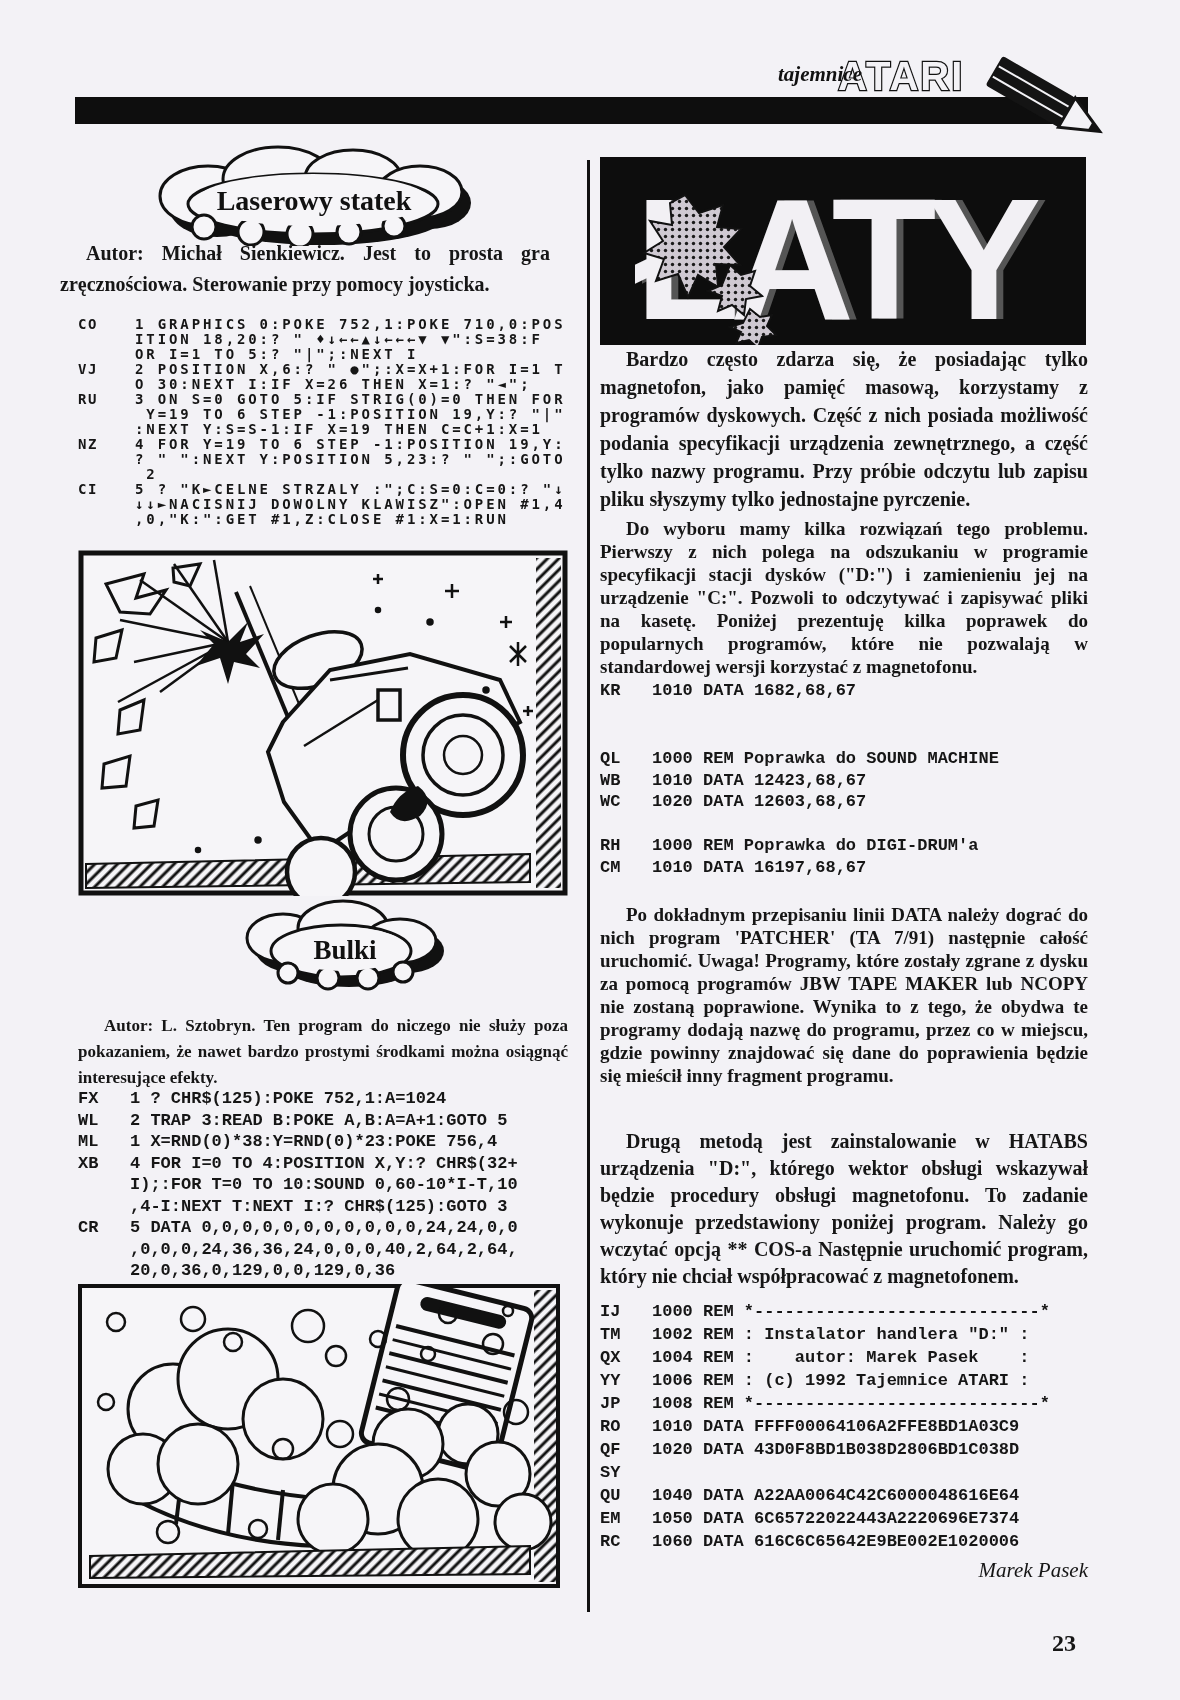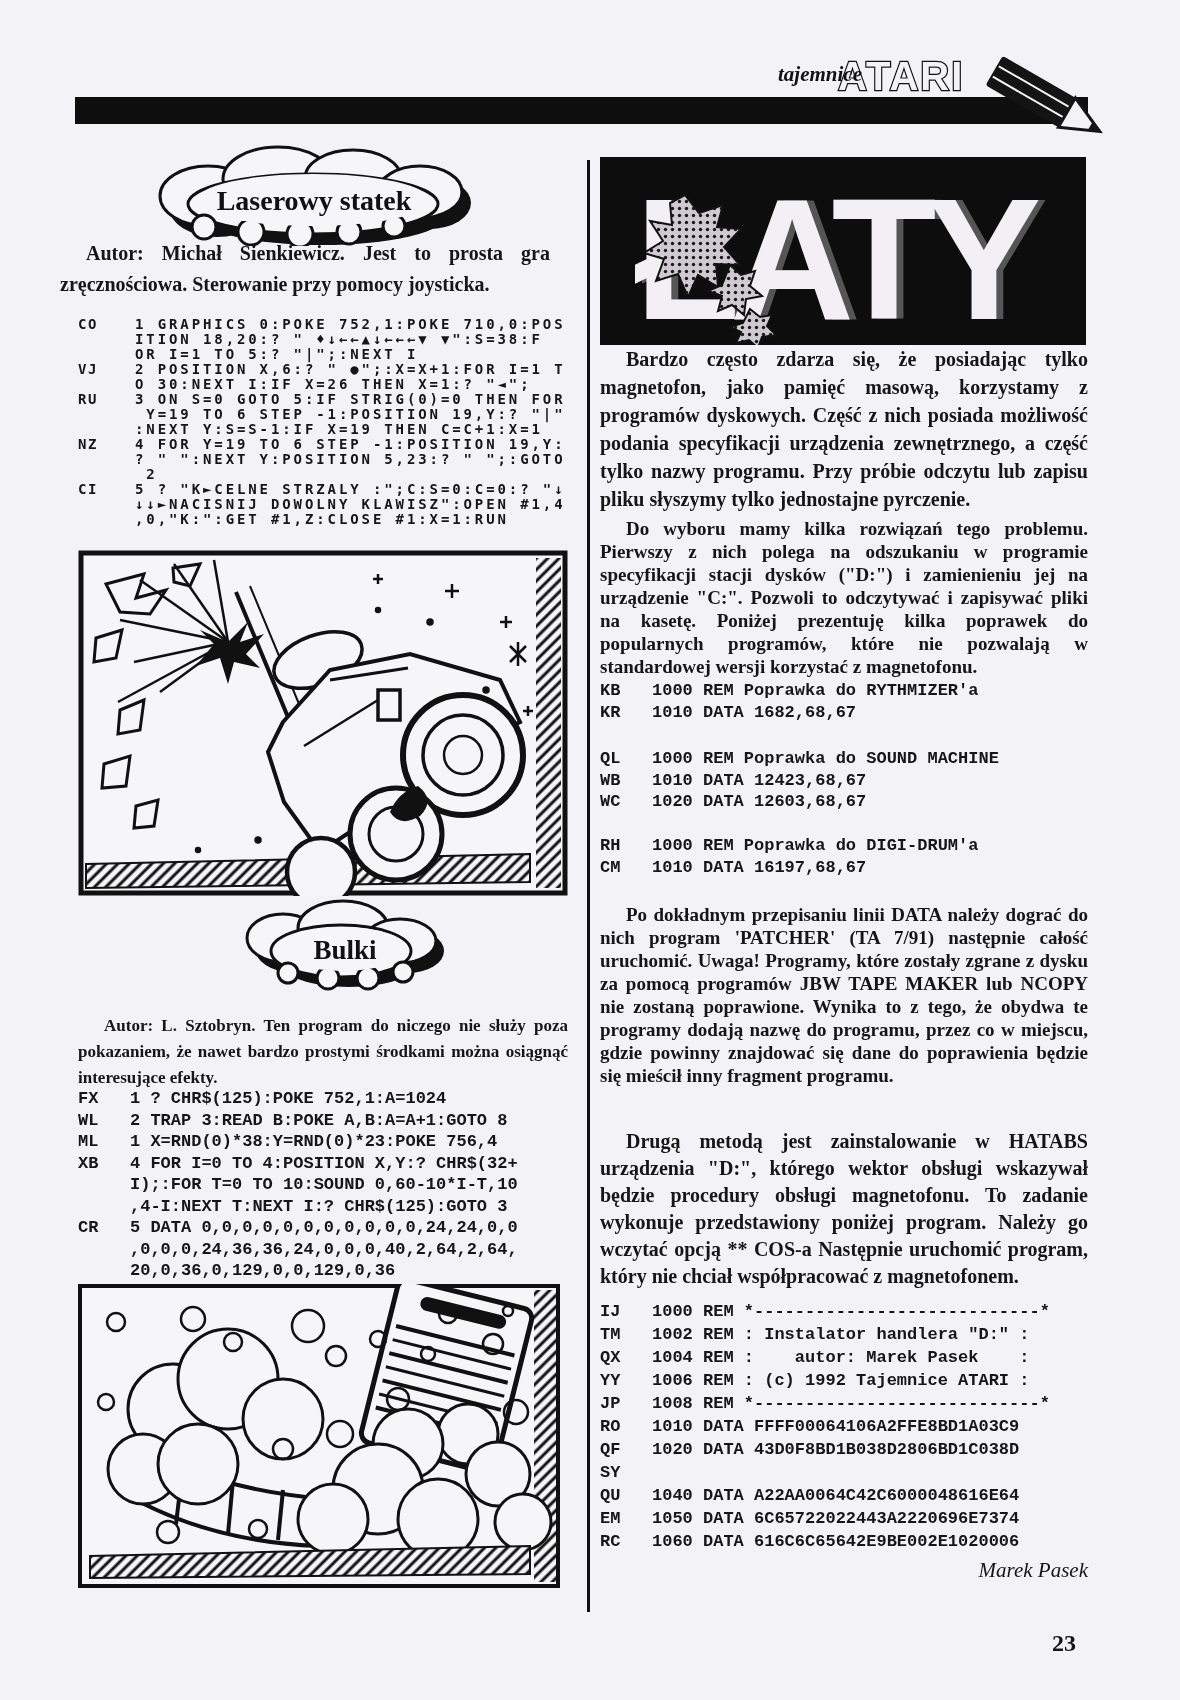--- a/index.html
+++ b/index.html
@@ -221,21 +221,21 @@
 
 <p id="intro2" class="abs para"><span>Autor: </span><strong>L. Sztobryn</strong><span>. Ten program do niczego nie służy poza pokazaniem, że nawet bardzo prostymi środkami można osiągnąć interesujące efekty.</span></p>
 
 <div id="listing2" class="abs listing mono17">
     <div class="lst-row">
       <span class="lst-id">FX</span>
       <pre class="lst-code">1 ? CHR$(125):POKE 752,1:A=1024</pre>
     </div>
     <div class="lst-row">
       <span class="lst-id">WL</span>
-      <pre class="lst-code">2 TRAP 3:READ B:POKE A,B:A=A+1:GOTO 8</pre>
+      <pre class="lst-code">2 TRAP 3:READ B:POKE A,B:A=A+1:GOTO 5</pre>
     </div>
     <div class="lst-row">
       <span class="lst-id">ML</span>
       <pre class="lst-code">1 X=RND(0)*38:Y=RND(0)*23:POKE 756,4</pre>
     </div>
     <div class="lst-row">
       <span class="lst-id">XB</span>
       <pre class="lst-code">4 FOR I=0 TO 4:POSITION X,Y:? CHR$(32+
 I);:FOR T=0 TO 10:SOUND 0,60-10*I-T,10
 ,4-I:NEXT T:NEXT I:? CHR$(125):GOTO 3</pre>
@@ -326,24 +326,20 @@
   <polygon points="85,38 99,56 123,48 117,70 141,72 124,90 140,108 116,107 118,130 98,118 88,140 78,117 56,124 64,102 44,96 63,84 50,64 72,68 70,46" fill="url(#dots)" stroke="#111" stroke-width="2"></polygon>
   <polygon points="130,108 141,118 155,114 150,129 162,139 146,142 144,158 132,148 118,154 122,139 108,134 122,128" fill="url(#dots)" stroke="#111" stroke-width="2"></polygon>
   <polygon points="150,152 160,160 172,158 167,169 176,178 162,180 158,191 149,183 136,186 141,175 130,170 143,166" fill="url(#dots)" stroke="#111" stroke-width="2"></polygon>
 </svg>
 
 <div id="p1" class="abs para fs20">Bardzo często zdarza się, że posiadając tylko magnetofon, jako pamięć masową, korzystamy z programów dyskowych. Część z nich posiada możliwość podania specyfikacji urządzenia zewnętrznego, a część tylko nazwy programu. Przy próbie odczytu lub zapisu pliku słyszymy tylko jednostajne pyrczenie.</div>
 <div id="p2" class="abs para fs19">Do wyboru mamy kilka rozwiązań tego problemu. Pierwszy z nich polega na odszukaniu w programie specyfikacji stacji dysków ("D:") i zamienieniu jej na urządzenie "C:". Pozwoli to odczytywać i zapisywać pliki na kasetę. Poniżej prezentuję kilka poprawek do popularnych programów, które nie pozwalają w standardowej wersji korzystać z magnetofonu.</div>
 
 <div id="patch0" class="abs listing mono17">
     <div class="lst-row">
-      <span class="lst-id">KB</span>
-      <pre class="lst-code">1000 REM Poprawka do RYTHMIZER'a</pre>
-    </div>
-    <div class="lst-row">
       <span class="lst-id">KR</span>
       <pre class="lst-code">1010 DATA 1682,68,67</pre>
     </div>
   </div>
 <div id="patch1" class="abs listing mono17">
     <div class="lst-row">
       <span class="lst-id">QL</span>
       <pre class="lst-code">1000 REM Poprawka do SOUND MACHINE</pre>
     </div>
     <div class="lst-row">

